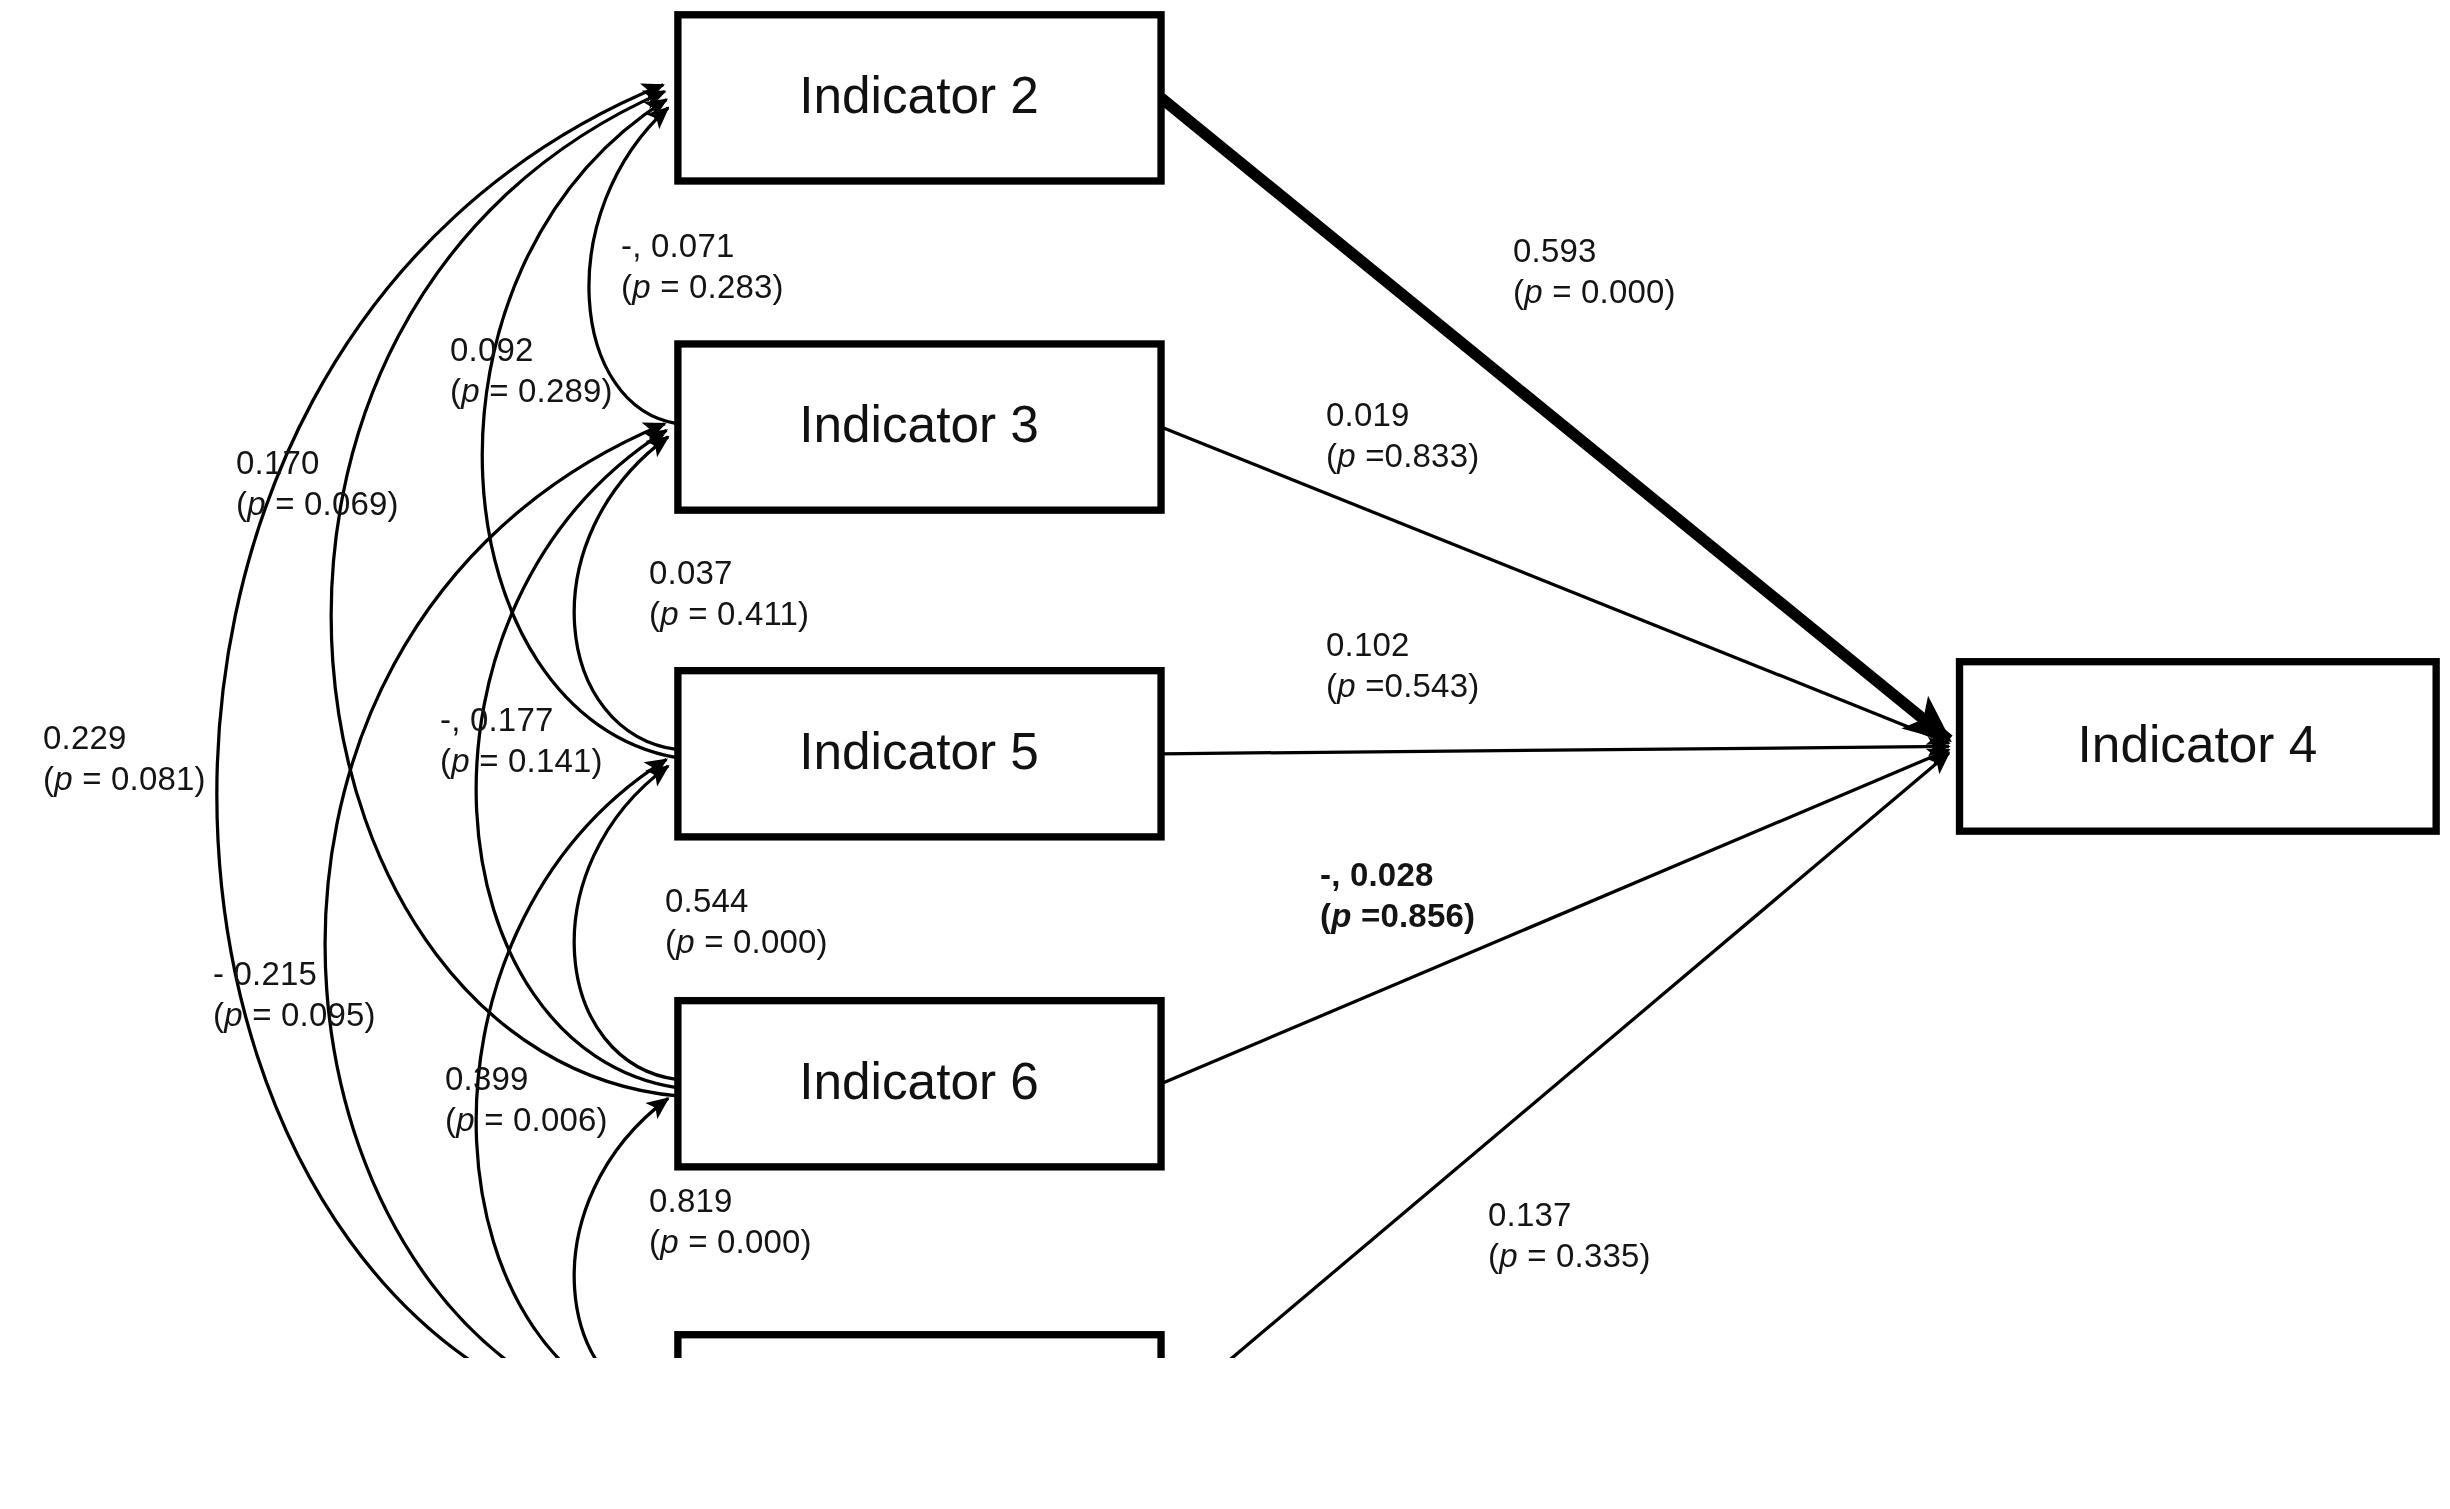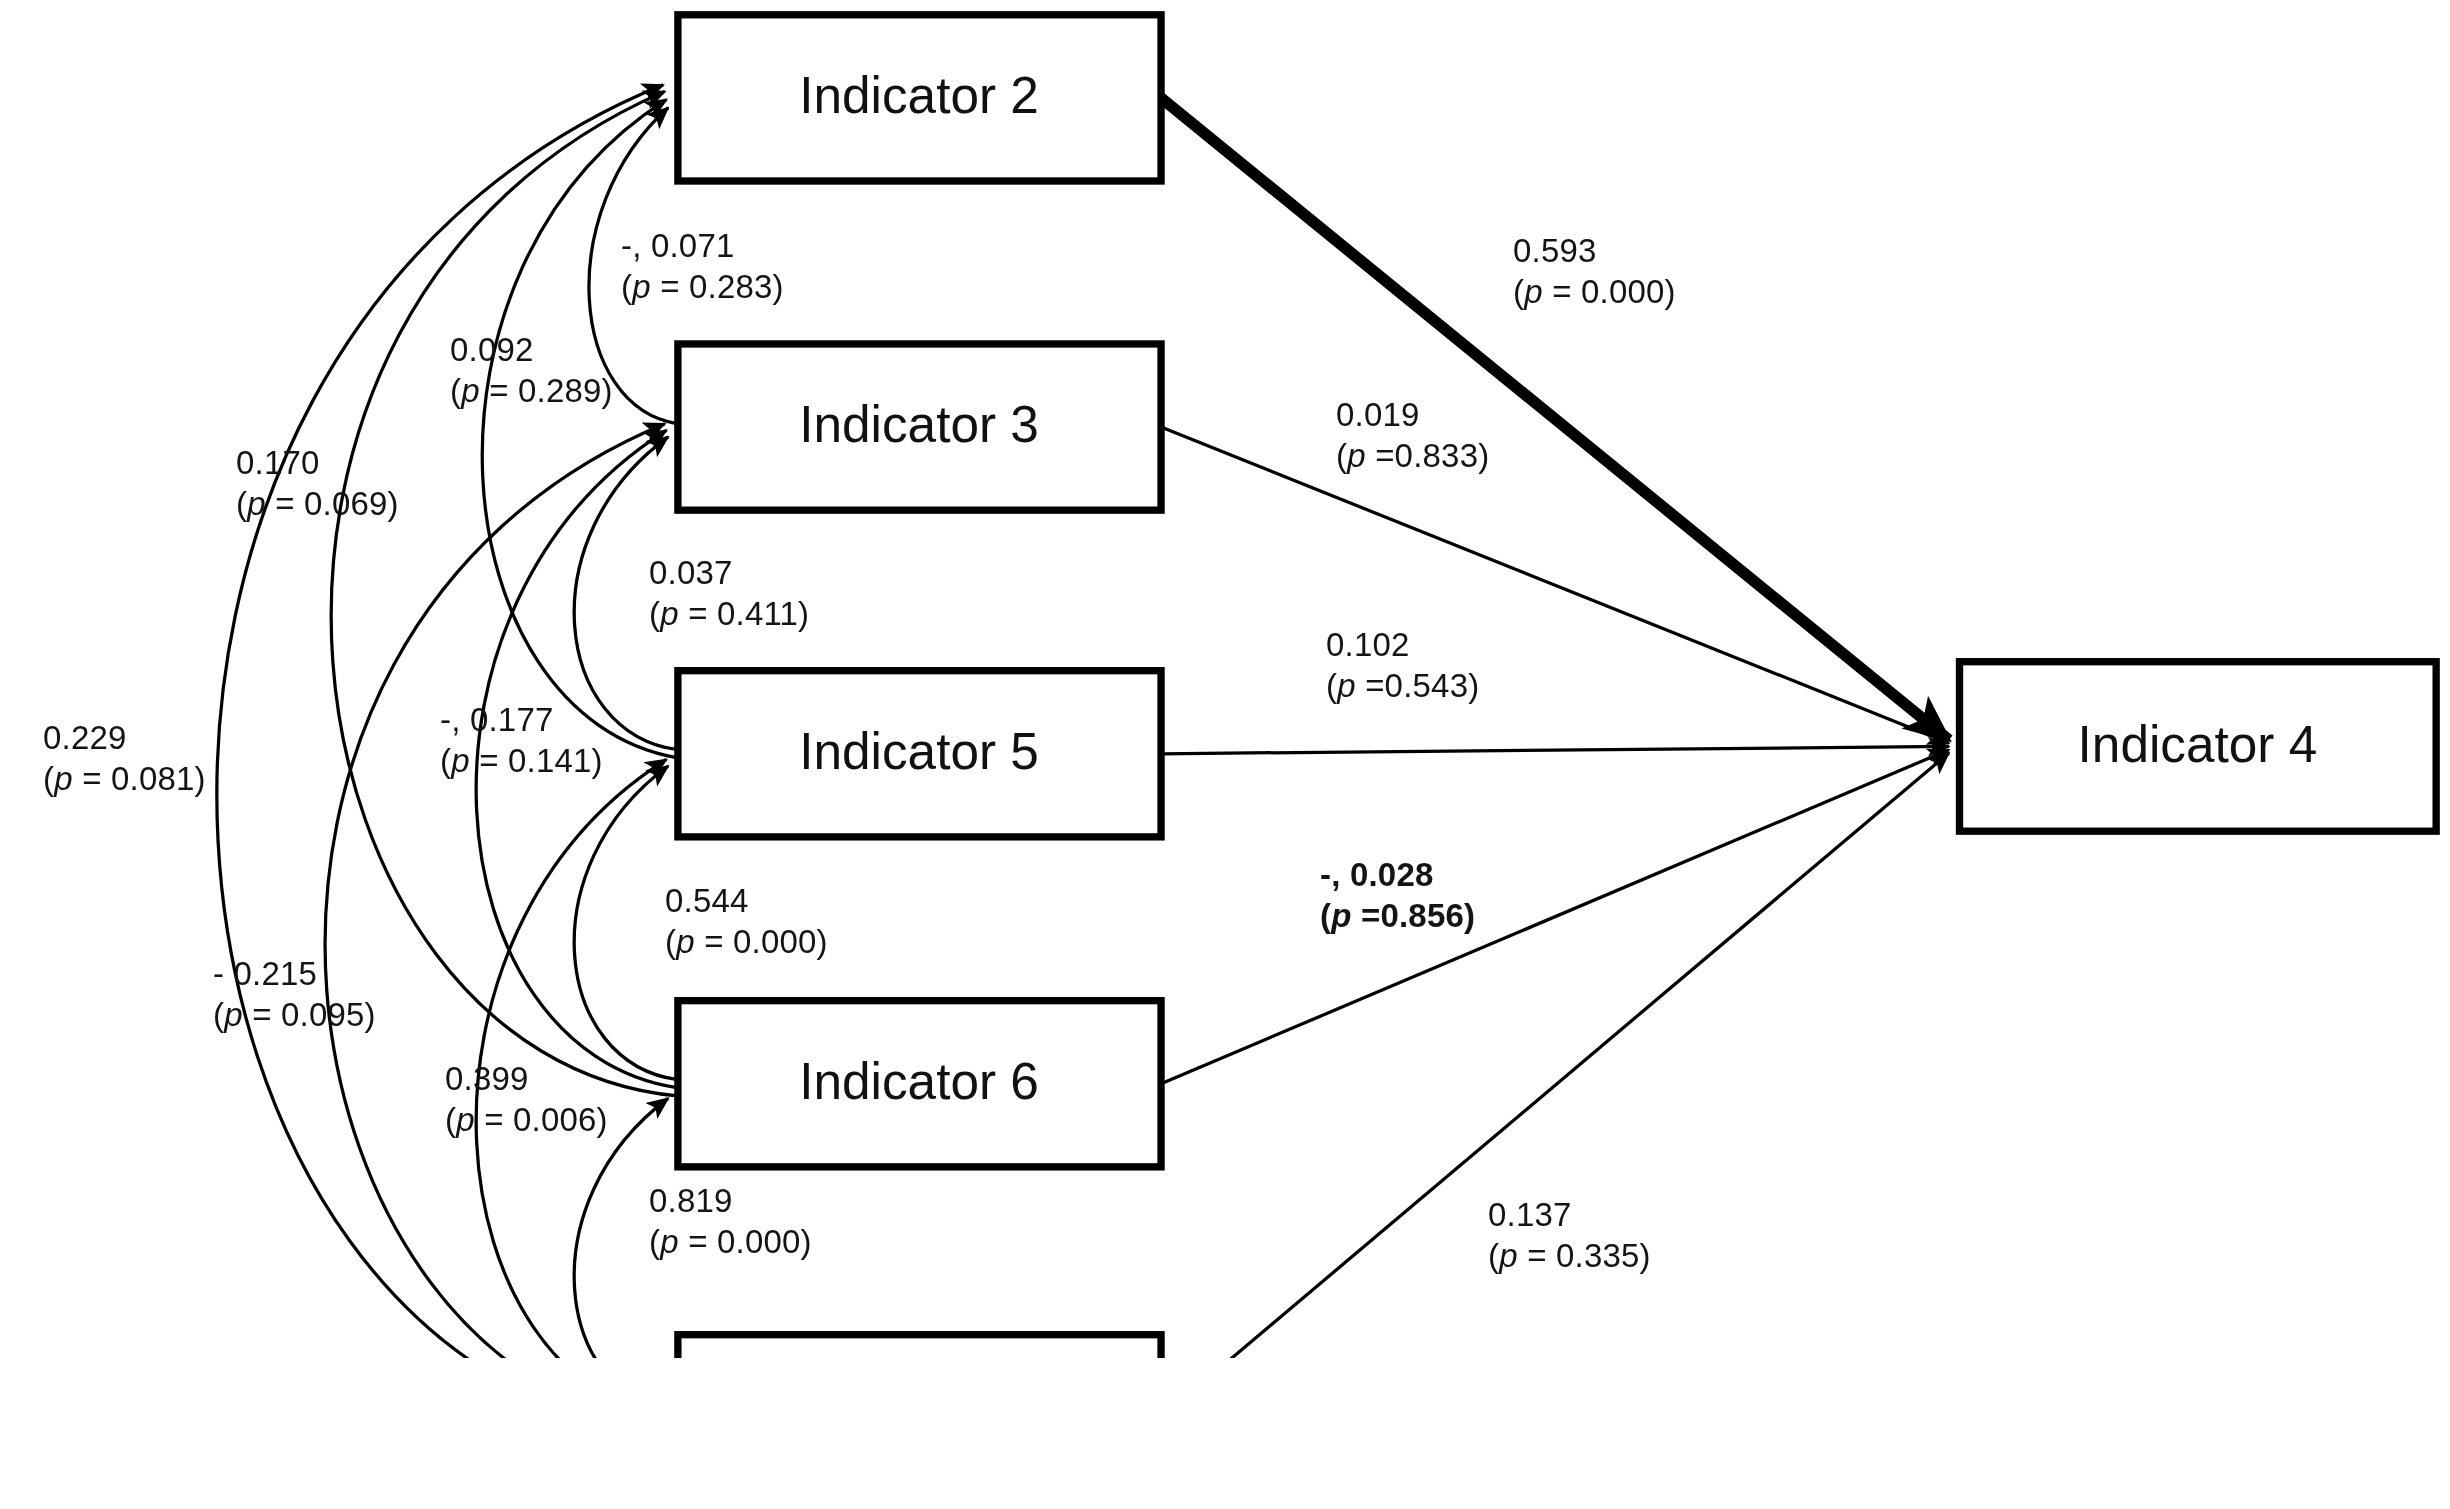--- a/index.html
+++ b/index.html
@@ -150,21 +150,21 @@
       <rect class="node-rect" x="2405" y="812" width="585" height="208"></rect>
       <text class="node-label" x="2697" y="918">Indicator 4</text>
     </g>
   </svg>
 
   <div class="edge-label" style="left:1489px; top:230px;margin-left:24px;">
     <span class="coef">0.593</span>
     <span class="pval">(<i>p</i> = 0.000)</span>
   </div>
 
-  <div class="edge-label" style="left:1326px; top:394px;margin-left:10px;">
+  <div class="edge-label" style="left:1326px; top:394px;">
     <span class="coef">0.019</span>
     <span class="pval">(<i>p</i> =0.833)</span>
   </div>
 
   <div class="edge-label" style="left:1326px; top:624px;">
     <span class="coef">0.102</span>
     <span class="pval">(<i>p</i> =0.543)</span>
   </div>
 
   <div class="edge-label" style="left:1320px; top:854px;font-weight:bold;">

